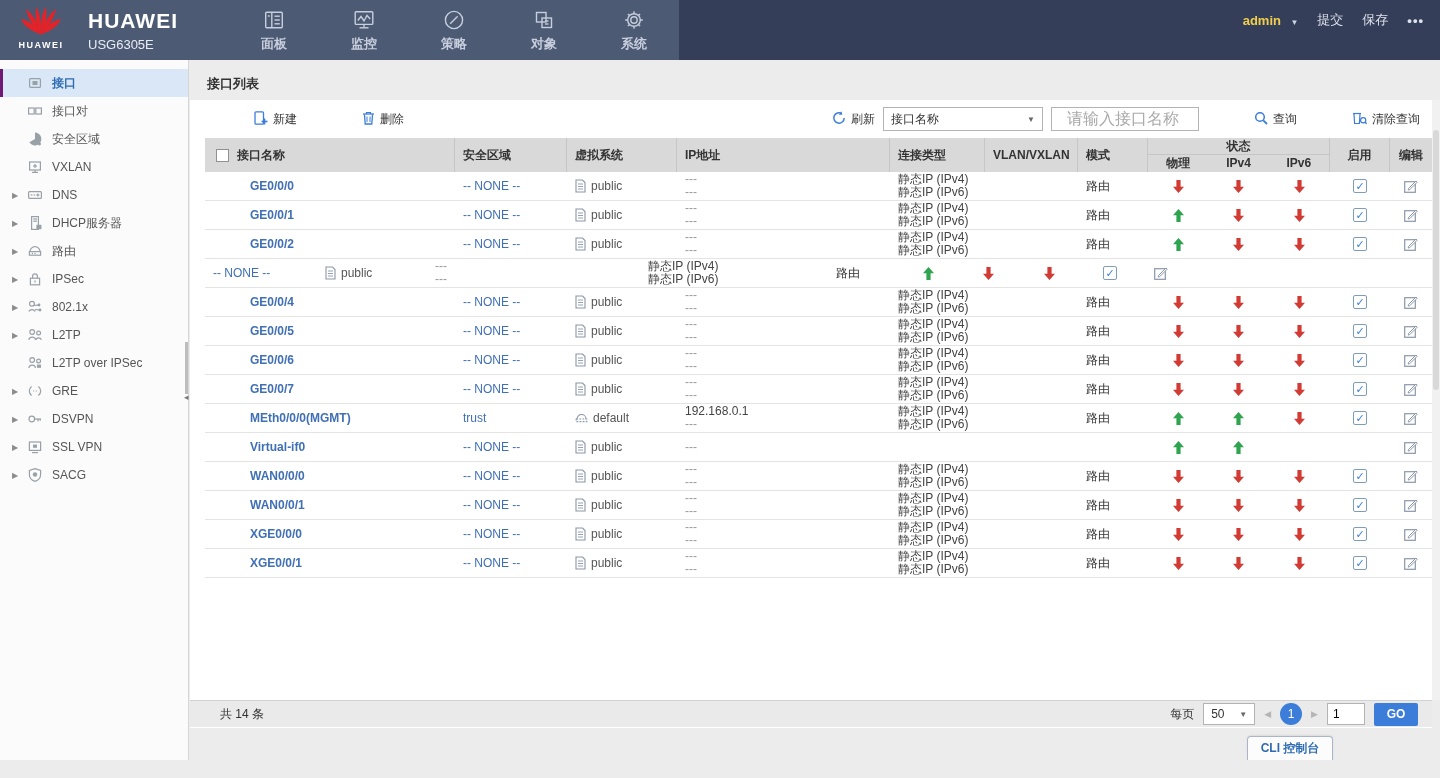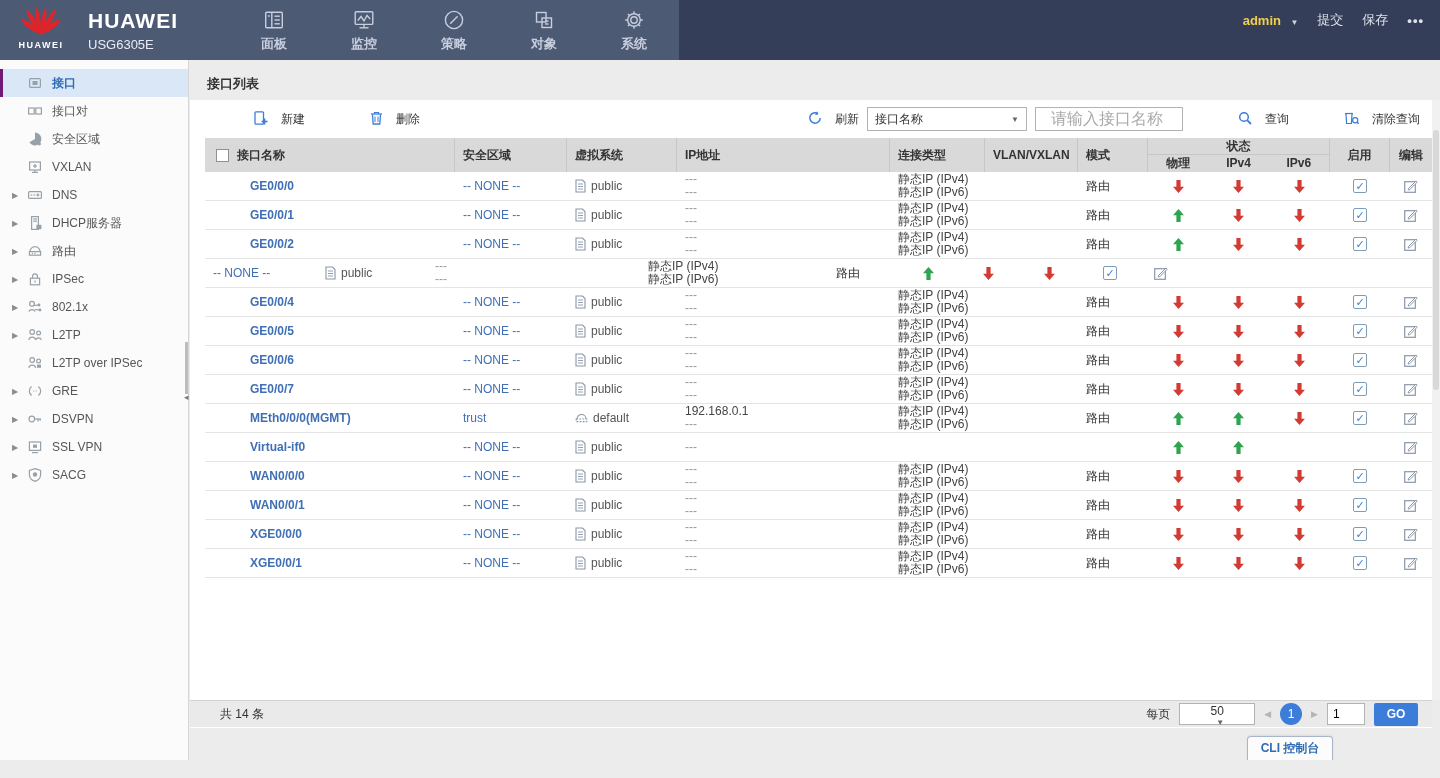--- a/index.html
+++ b/index.html
@@ -39,21 +39,21 @@
   .side-scroll-thumb { position:absolute; right:1px; top:282px; width:3px; height:52px; background:#bdbdbd; }
   .collapse-handle { position:absolute; left:184px; top:390px; width:11px; height:14px; color:#7a7a7a; font-size:9px; line-height:14px; z-index:5; cursor:pointer; }
 
   
   .main { position:absolute; top:60px; left:190px; right:0; bottom:18px; background:#ececec; }
   .page-title { position:absolute; top:15px; left:17px; font-size:13px; font-weight:bold; color:#333; }
   .panel { position:absolute; top:40px; left:0; right:8px; height:600px; background:#fff; }
 
   .toolbar { position:absolute; top:0; left:0; right:0; height:38px; }
   .tb-left { position:absolute; left:17px; top:0; height:38px; display:flex; align-items:center; gap:18px; }
-  .tb-btn { display:flex; align-items:center; gap:13px; font-size:12px; color:#333; cursor:pointer;padding-left:47px; }
+  .tb-btn { display:flex; align-items:center; gap:5px; font-size:12px; color:#333; cursor:pointer;padding-left:47px; }
   .tb-right { position:absolute; right:12px; top:0; height:38px; display:flex; align-items:center; gap:8px; }
   .select { height:24px; border:1px solid #b3b3b3; background:#fff; display:flex; align-items:center; justify-content:space-between; font-size:12px; color:#333; padding:0 7px; cursor:pointer; }
   .select .caret { color:#666; margin-left:6px; }
   .filter-select { width:160px; }
   .search-input { width:148px; height:24px; border:1px solid #b3b3b3; font-size:16px; padding:0 15px; color:#333; }
   .search-input::placeholder { color:#a9a9a9; }
 
   .table { position:absolute; top:38px; left:15px; width:1227px; }
   .thead { display:flex; height:34px; background:#d9d9d9; font-size:12px; font-weight:bold; color:#333; }
   .th { border-right:1px solid #c6c6c6; display:flex; align-items:center; }
@@ -87,21 +87,21 @@
   .conn-line { color:#444; }
   .mode-text { color:#333; }
   .cb { width:14px; height:14px; border:1px solid #7f9db9; border-radius:2px; background:#fff; color:#3b7dd8; font-size:11px; line-height:12px; text-align:center; cursor:pointer; }
   .edit-ic { cursor:pointer; display:flex; }
   .st-arrow { display:flex; }
 
   
   .pagebar { position:absolute; top:640px; left:0; right:8px; height:28px; background:#eaeaea; border-top:1px solid #d2d2d2; border-bottom:1px solid #fff; display:flex; align-items:center; }
   .pg-total { margin-left:30px; font-size:12px; color:#333; }
   .pg-right { margin-left:auto; margin-right:14px; display:flex; align-items:center; gap:9px; font-size:12px; color:#333; }
-  .pp-select { width:76px; height:22px;flex-direction:column; }
+  .pp-select { width:52px; height:22px; }
   .pg-arrow { color:#b5b5b5; font-size:9px; cursor:pointer; }
   .pg-circle { width:22px; height:22px; border-radius:50%; background:#3b7dd8; color:#fff; text-align:center; line-height:22px; font-size:12px; cursor:pointer; }
   .goto-input { width:38px; height:22px; border:1px solid #b3b3b3; font-size:12px; padding:0 5px; }
   .go-btn { width:44px; height:23px; background:#3b7dd8; color:#fff; border:none; border-radius:2px; font-size:12px; font-weight:bold; cursor:pointer; }
   .cli-tab { position:absolute; left:1057px; top:676px; width:86px; height:24px; background:#fcfcfc; border:1px solid #a9b6c9; border-bottom:none; border-radius:4px 4px 0 0; color:#2f6cb3; font-size:12px; font-weight:bold; text-align:center; line-height:23px; cursor:pointer; box-shadow:0 -1px 2px rgba(0,0,0,0.08); }
   .vscroll { position:absolute; right:0; top:40px; width:8px; height:600px; background:#f1f1f1; }
   .vthumb { position:absolute; top:30px; left:1px; width:6px; height:260px; background:#d8d8d8; border-radius:3px; }
 
   .footer { position:absolute; left:0; bottom:0; width:100%; height:18px; background:#73777c; color:#fff; font-size:12px; text-align:center; line-height:18px; }
 </style>

